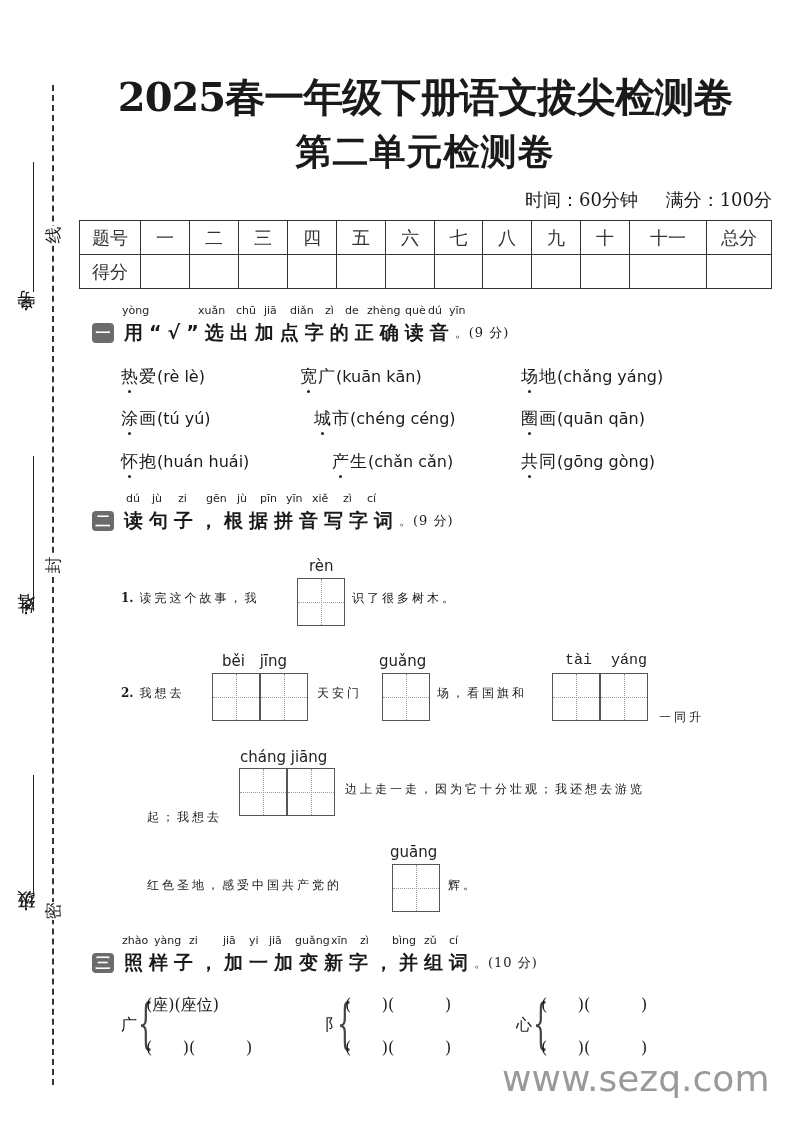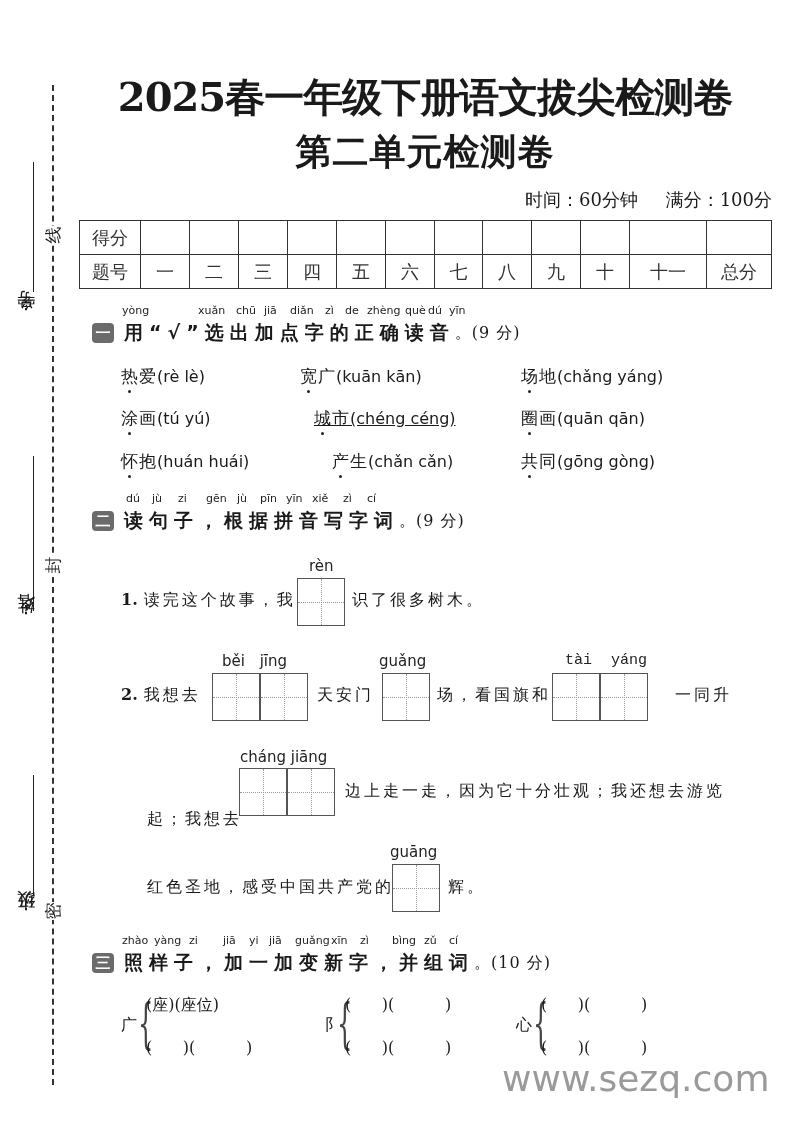--- a/index.html
+++ b/index.html
@@ -26,28 +26,28 @@
   
   .sec { position:absolute; left:92px; }
   .sec .py { position:absolute; left:0; top:0; font-family:"DejaVu Sans", sans-serif; font-size:11px;
              color:#222; white-space:nowrap; }
   .sec .py span { position:absolute; top:0; }
   .sec .head { position:absolute; left:0; top:16px; white-space:nowrap; display:flex; align-items:center; }
   .badge { width:22px; height:20px; background:#6b6b6b; border-radius:4px; color:#fff;
            font-size:15px; font-weight:bold; display:inline-flex; align-items:center; justify-content:center;
            margin-right:10px; font-family:"DejaVu Sans", sans-serif; }
   .head-text { font-family:"DejaVu Sans", sans-serif; font-weight:bold; font-size:19px; letter-spacing:6px; }
-  .head-score { font-family:"DejaVu Serif", serif; font-size:16px; letter-spacing:1px; }
+  .head-score { font-family:"DejaVu Serif", serif; font-size:13px; letter-spacing:1px; }
   
   .item { position:absolute; font-size:17px; font-family:"DejaVu Serif", serif; white-space:nowrap; }
   .item .word { letter-spacing:1px; }
   .item .dot { position:absolute; left:7px; top:25px; width:3px; height:3px; background:#222; border-radius:50%; }
   .item .opts { font-family:"DejaVu Sans", sans-serif; font-size:16px; }
   
-  .line { position:absolute; font-family:"DejaVu Serif", serif; font-size:16px; letter-spacing:3px; white-space:nowrap; }
+  .line { position:absolute; font-family:"DejaVu Serif", serif; font-size:12px; letter-spacing:3px; white-space:nowrap; }
   .num { font-weight:bold; font-family:"DejaVu Serif", serif; letter-spacing:0; margin-right:6px; }
   .tian { position:absolute; width:48px; height:48px; border:1.5px solid #555; box-sizing:border-box; }
   .tian::before { content:""; position:absolute; left:50%; top:0; bottom:0; border-left:1px dotted #999; }
   .tian::after { content:""; position:absolute; top:50%; left:0; right:0; border-top:1px dotted #999; }
   .pylabel { position:absolute; font-family:"DejaVu Sans", sans-serif; font-size:15px; color:#222; white-space:nowrap; }
   
   .radical { position:absolute; font-size:16px; font-family:"DejaVu Serif", serif; }
   .brace { position:absolute; font-family:"DejaVu Serif", serif; font-size:54px; line-height:54px; color:#444;
            transform:scaleX(0.45); transform-origin:left center; }
   .paren-row { position:absolute; font-family:"DejaVu Serif", serif; font-size:16px; white-space:pre; }
@@ -74,49 +74,49 @@
 <div class="title1">2025春一年级下册语文拔尖检测卷</div>
 <div class="title2">第二单元检测卷</div>
 <div class="time-info">
   <span>时间：60分钟</span>
   <span>满分：100分</span>
 </div>
 
 <table class="score">
   <tbody>
       <tr>
-    <td>得分</td>
-    <td></td>
-    <td></td>
-    <td></td>
-    <td></td>
-    <td></td>
-    <td></td>
-    <td></td>
-    <td></td>
-    <td></td>
-    <td></td>
-    <td></td>
-    <td></td>
-  </tr>
-  <tr>
     <td style="width:60px">题号</td>
     <td style="width:48px">一</td>
     <td style="width:48px">二</td>
     <td style="width:48px">三</td>
     <td style="width:48px">四</td>
     <td style="width:48px">五</td>
     <td style="width:48px">六</td>
     <td style="width:47px">七</td>
     <td style="width:48px">八</td>
     <td style="width:48px">九</td>
     <td style="width:48px">十</td>
     <td style="width:76px">十一</td>
     <td style="width:64px">总分</td>
   </tr>
+  <tr>
+    <td>得分</td>
+    <td></td>
+    <td></td>
+    <td></td>
+    <td></td>
+    <td></td>
+    <td></td>
+    <td></td>
+    <td></td>
+    <td></td>
+    <td></td>
+    <td></td>
+    <td></td>
+  </tr>
 </tbody>
   </table>
 
 <div class="sec" style="top:304px;">
   <div class="py">
     <span style="left:30px">yòng</span>
     <span style="left:106px">xuǎn</span>
     <span style="left:144px">chū</span>
     <span style="left:172px">jiā</span>
     <span style="left:198px">diǎn</span>
@@ -140,21 +140,21 @@
   </div>
   <div class="item" style="left:300px;top:365px;">
     <span class="word">宽广</span><span class="opts">(kuān   kān)</span><i class="dot"></i>
   </div>
   <div class="item" style="left:521px;top:365px;">
     <span class="word">场地</span><span class="opts">(chǎng   yáng)</span><i class="dot"></i>
   </div>
   <div class="item" style="left:121px;top:407px;">
     <span class="word">涂画</span><span class="opts">(tú   yú)</span><i class="dot"></i>
   </div>
-  <div class="item" style="left:314px;top:407px;text-decoration:underline;">
+  <div class="item" style="left:314px;top:407px;">
     <span class="word">城市</span><span class="opts">(chéng   céng)</span><i class="dot"></i>
   </div>
   <div class="item" style="left:521px;top:407px;">
     <span class="word">圈画</span><span class="opts">(quān   qān)</span><i class="dot"></i>
   </div>
   <div class="item" style="left:121px;top:450px;">
     <span class="word">怀抱</span><span class="opts">(huán   huái)</span><i class="dot"></i>
   </div>
   <div class="item" style="left:314px;top:450px;margin-left:18px;">
     <span class="word">产生</span><span class="opts">(chǎn   cǎn)</span><i class="dot"></i>
@@ -197,21 +197,21 @@
 <div class="pylabel" style="left:222px;top:652px;word-spacing:10px;">běi   jīng</div>
 <div class="tian" style="left:212px;top:673px;"></div>
 <div class="tian" style="left:260px;top:673px;"></div>
 <div class="line" style="left:317px;top:685px;">天安门</div>
 <div class="pylabel" style="left:379px;top:652px;">guǎng</div>
 <div class="tian" style="left:382px;top:673px;"></div>
 <div class="line" style="left:437px;top:685px;">场，看国旗和</div>
 <div class="pylabel" style="left:565px;top:652px;word-spacing:10px;font-family:Liberation Mono, monospace;">tài   yáng</div>
 <div class="tian" style="left:552px;top:673px;"></div>
 <div class="tian" style="left:600px;top:673px;"></div>
-<div class="line" style="left:659px;top:685px;margin-left:16px;">一同升</div>
+<div class="line" style="left:659px;top:709px;">一同升</div>
 
 <div class="line" style="left:147px;top:781px;margin-top:28px;">起；我想去</div>
 <div class="pylabel" style="left:240px;top:748px;">cháng jiāng</div>
 <div class="tian" style="left:239px;top:768px;"></div>
 <div class="tian" style="left:287px;top:768px;"></div>
 <div class="line" style="left:345px;top:781px;">边上走一走，因为它十分壮观；我还想去游览</div>
 
 <div class="line" style="left:147px;top:877px;">红色圣地，感受中国共产党的</div>
 <div class="pylabel" style="left:390px;top:843px;">guāng</div>
 <div class="tian" style="left:392px;top:864px;"></div>

